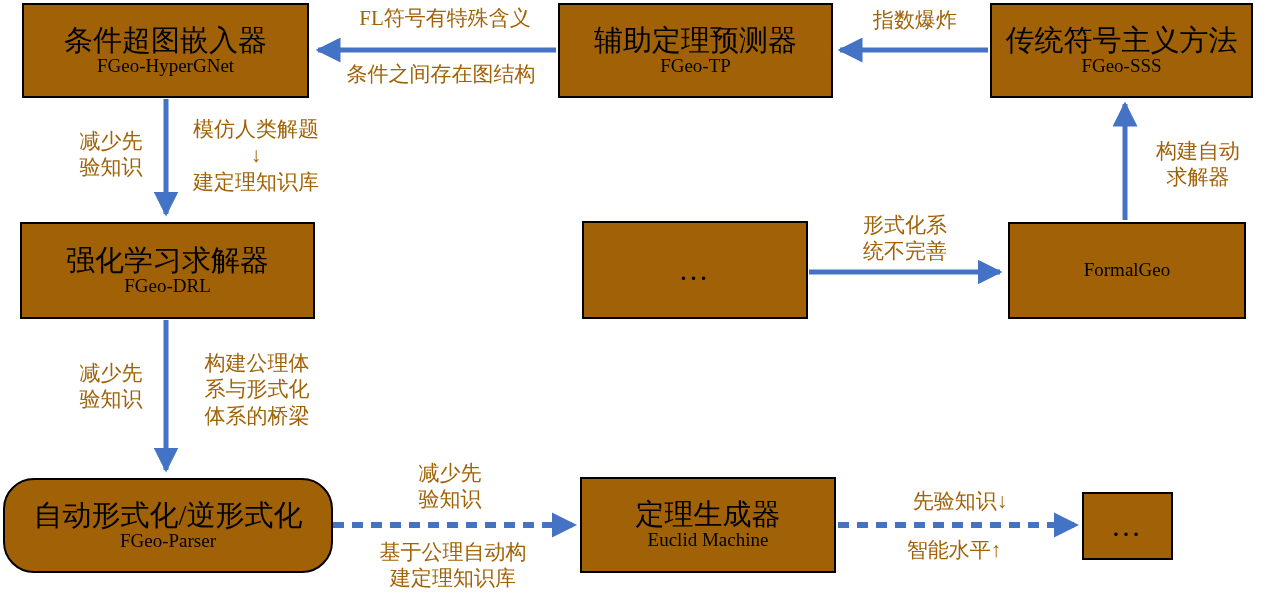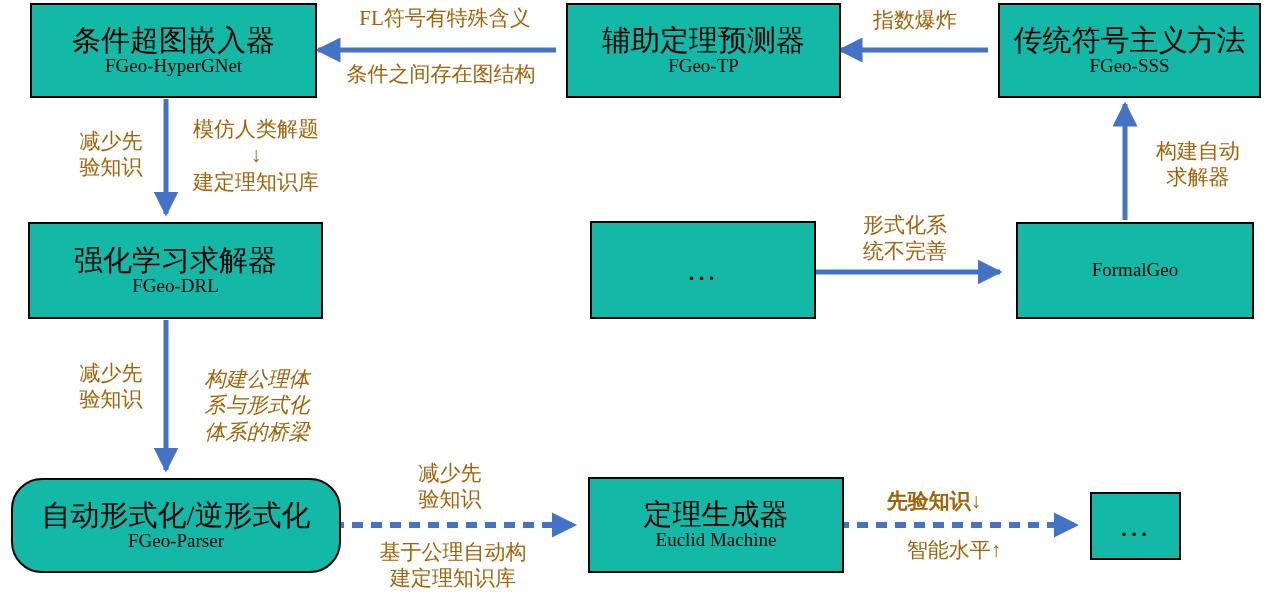--- a/index.html
+++ b/index.html
@@ -10,28 +10,27 @@
     background:#ffffff;
     overflow:hidden;
     font-family:"Liberation Serif","DejaVu Serif",serif;
     color:#000000;
   }
   #svglayer{position:absolute;left:0;top:0;width:1268px;height:607px;}
   .node{
     position:absolute;
     box-sizing:border-box;
     border:2px solid #000000;
-    background:#14b8a6;
+    background:#a16207;
     display:flex;
     flex-direction:column;
     align-items:center;
     justify-content:center;
     text-align:center;
     line-height:1.08;
-    margin-left:8px;
   }
   .node .l1{display:block;white-space:nowrap;}
   .node .l2{display:block;white-space:nowrap;}
   .cjk{font-family:"Liberation Serif","DejaVu Serif",serif;font-size:29px;letter-spacing:0px;}
   .lat{font-family:"Liberation Serif","DejaVu Serif",serif;font-size:19px;letter-spacing:0px;}
   .dots{font-size:30px;letter-spacing:3px;line-height:1;}
 
   .lbl{
     position:absolute;
     font-size:21px;
@@ -164,37 +163,37 @@
   <div class="lbl stack" style="left:1140px;top:138px;width:116px;">
     <span class="ln">构建自动</span>
     <span class="ln">求解器</span>
   </div>
 
   <div class="lbl stack" style="left:66px;top:360px;width:90px;">
     <span class="ln">减少先</span>
     <span class="ln">验知识</span>
   </div>
 
-  <div class="lbl stack" style="left:186px;top:366px;width:142px;font-style:italic;">
+  <div class="lbl stack" style="left:186px;top:350px;width:142px;">
     <span class="ln">构建公理体</span>
     <span class="ln">系与形式化</span>
     <span class="ln">体系的桥梁</span>
   </div>
 
   <div class="lbl stack" style="left:402px;top:460px;width:96px;">
     <span class="ln">减少先</span>
     <span class="ln">验知识</span>
   </div>
 
   <div class="lbl stack" style="left:362px;top:539px;width:182px;">
     <span class="ln">基于公理自动构</span>
     <span class="ln">建定理知识库</span>
   </div>
 
-  <div class="lbl" style="left:866px;top:489px;width:136px;font-weight:bold;">
+  <div class="lbl" style="left:892px;top:489px;width:136px;">
     <span class="ln">先验知识↓</span>
   </div>
 
   <div class="lbl" style="left:886px;top:538px;width:136px;">
     <span class="ln">智能水平↑</span>
   </div>
 
 </div>
 
 </body></html>

